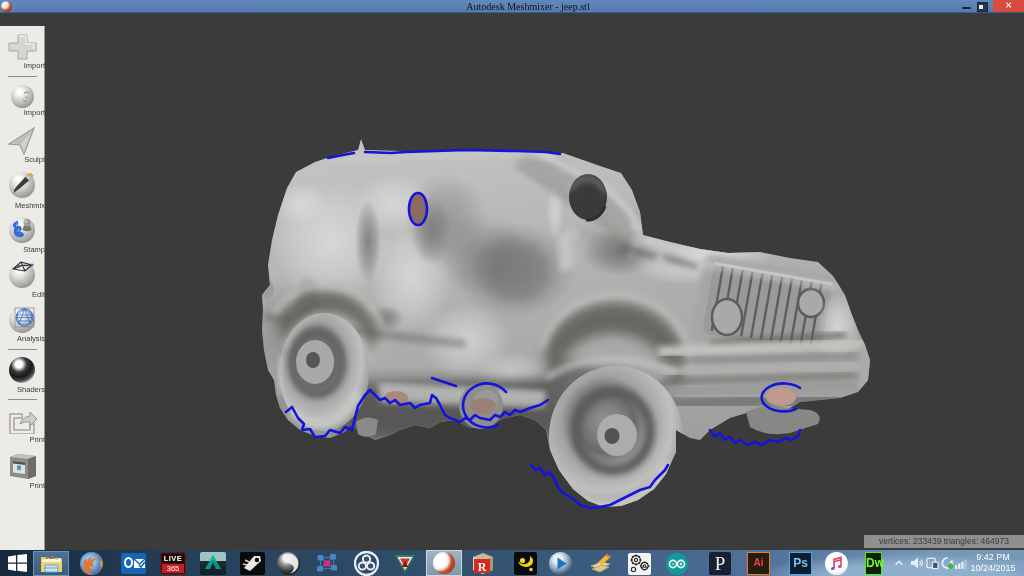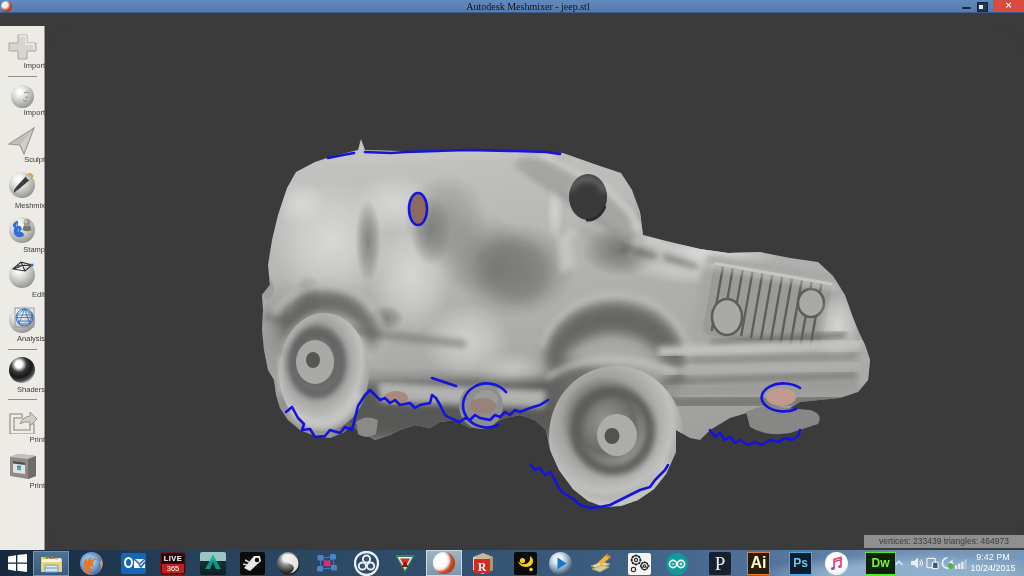--- a/index.html
+++ b/index.html
@@ -430,32 +430,32 @@
     <div style="position:absolute;left:666px;top:3px;width:22px;height:22px;border-radius:50%;background:#12999a"></div>
     <svg style="position:absolute;left:666px;top:3px" width="22" height="22" viewBox="0 0 22 22">
       <circle cx="7" cy="11" r="3.6" fill="none" stroke="#fff" stroke-width="1.6"></circle>
       <circle cx="15" cy="11" r="3.6" fill="none" stroke="#fff" stroke-width="1.6"></circle>
       <path d="M13.6 11 h2.8 M15 9.6 v2.8" stroke="#fff" stroke-width="1"></path>
       <path d="M5.6 11 h2.8" stroke="#fff" stroke-width="1"></path>
     </svg>
     
     <div style="position:absolute;left:709px;top:2px;width:22px;height:23px;background:#16202e;border-radius:2px;color:#f0f0f0;font-family:'Liberation Serif',serif;font-size:19px;text-align:center;line-height:23px">P</div>
     
-    <div style="position:absolute;left:747px;top:2px;width:23px;height:23px;background:#271c10;border:1.5px solid #e87c1e;color:#fef9c3;font-size:16px;font-weight:bold;text-align:center;line-height:20px">Ai</div>
+    <div style="position:absolute;left:747px;top:2px;width:23px;height:23px;background:#271c10;border:1.5px solid #e87c1e;color:#ef4444;font-size:10px;font-weight:bold;text-align:center;line-height:20px">Ai</div>
     
     <div style="position:absolute;left:789px;top:2px;width:23px;height:23px;background:#0d1d2e;border:1.5px solid #4ba8e8;color:#6ec6f2;font-size:12px;font-weight:bold;text-align:center;line-height:20px">Ps</div>
     
     <div style="position:absolute;left:825px;top:2px;width:23px;height:23px;border-radius:50%;background:radial-gradient(circle at 42% 35%, #ffffff 0 55%, #e8e8ee 75%, #c8c8d4 100%)"></div>
     <svg style="position:absolute;left:825px;top:2px" width="23" height="23" viewBox="0 0 23 23">
       <path d="M9 16.2 V7.5 L16 5.5 V14.2 M9 9.8 L16 7.8" fill="none" stroke="#e0447c" stroke-width="1.7"></path>
       <ellipse cx="7.8" cy="16.4" rx="1.9" ry="1.5" fill="#7850c8"></ellipse>
       <ellipse cx="14.8" cy="14.4" rx="1.9" ry="1.5" fill="#e0447c"></ellipse>
     </svg>
     
-    <div style="position:absolute;left:865px;top:2px;width:31px;height:23px;background:#0d2208;border:1.5px solid #52e81e;color:#7df23c;font-size:12px;font-weight:bold;text-align:center;line-height:20px">Dw</div>
+    <div style="position:absolute;left:865px;top:2px;width:17px;height:23px;background:#0d2208;border:1.5px solid #52e81e;color:#7df23c;font-size:12px;font-weight:bold;text-align:center;line-height:20px">Dw</div>
     
     <svg style="position:absolute;left:893px;top:8px" width="12" height="10" viewBox="0 0 14 10">
           <path d="M3 7 L7 3 L11 7" fill="none" stroke="#e8eef4" stroke-width="1.6"></path>
         </svg>
     <svg style="position:absolute;left:909px;top:6px" width="14" height="14" viewBox="0 0 14 14">
       <path d="M2 5 h3 l4 -3.5 v11 L5 9 H2 Z" fill="#e8eef4"></path>
       <path d="M10.5 5 q2 2 0 4 M12 3.5 q3 3.5 0 7" stroke="#e8eef4" stroke-width="1.1" fill="none"></path>
     </svg>
     <svg style="position:absolute;left:926px;top:6px" width="13" height="14" viewBox="0 0 14 14">
       <rect x="1" y="2" width="9" height="10" rx="1" fill="none" stroke="#e8eef4" stroke-width="1.3"></rect>

